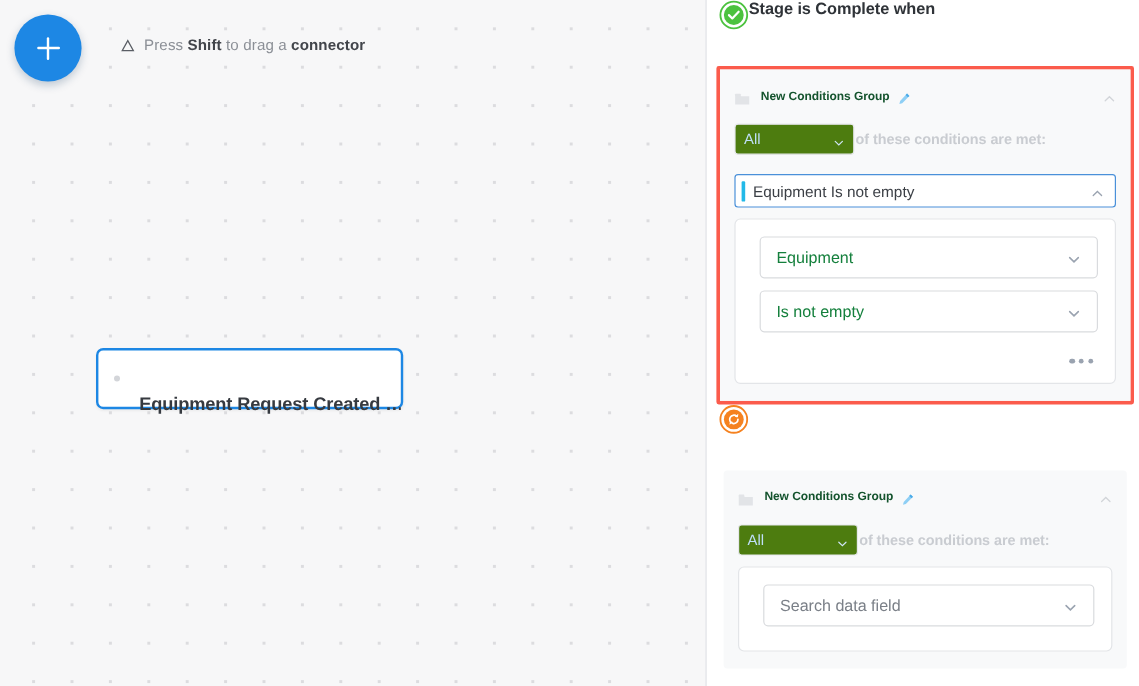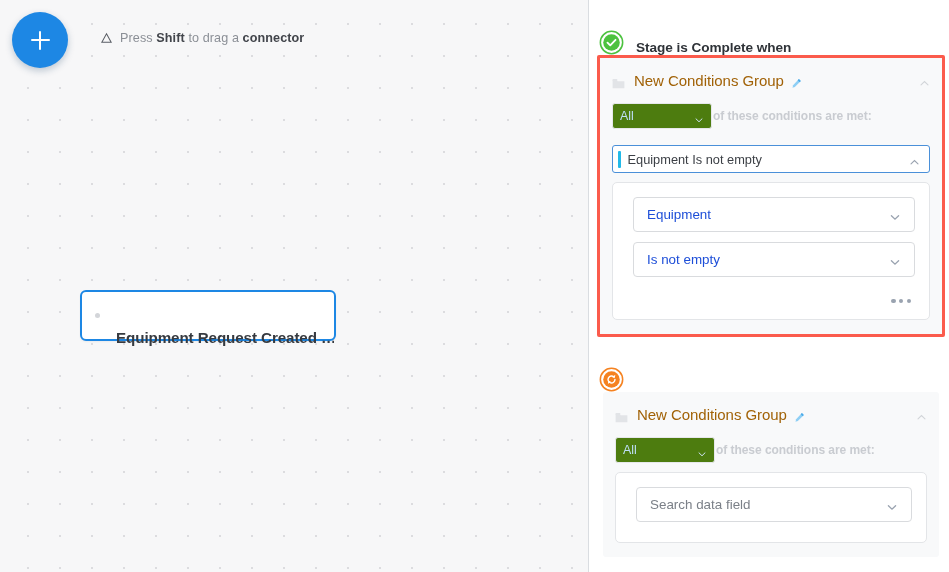--- a/index.html
+++ b/index.html
@@ -127,22 +127,21 @@
     position: relative;
     width: 360px;
     height: 572px;
     background: #ffffff;
     overflow: hidden;
     flex: 0 0 360px;
   }
 
   .section-header {
     display: flex;
-    align-items: flex-end;
-    gap: 12px;
+    align-items: flex-start;
     padding-left: 10px;
     height: 55px;
   }
   .section-header .s-title {
     font-size: 13.6px;
     font-weight: 700;
     color: #2f3338;
     letter-spacing: -0.05px;
   }
 
@@ -166,23 +165,23 @@
   }
 
   .cond-head {
     display: flex;
     align-items: center;
     height: 24px;
   }
   .folder-icon { width: 13px; height: 11px; display: block; flex: 0 0 13px; }
   .cond-head .grp-name {
     margin-left: 9px;
-    font-size: 15px;
-    font-weight: 400;
-    color: #a16207;
+    font-size: 10px;
+    font-weight: 700;
+    color: #14532d;
     letter-spacing: -0.05px;
   }
   .pencil-icon { width: 11px; height: 11px; display: block; margin-left: 7px; flex: 0 0 11px; }
   .chev-up-sm { margin-left: auto; width: 11px; height: 11px; display: block; }
 
   .cond-row2 {
     display: flex;
     align-items: center;
     margin-top: 11px;
   }
@@ -255,21 +254,21 @@
     border: 1px solid #d9dbde;
     border-radius: 4px;
     display: flex;
     align-items: center;
     padding: 0 13px;
     cursor: pointer;
     margin-bottom: 10px;
   }
   .big-select .bs-text {
     font-size: 13.4px;
-    color: #1d4ed8;
+    color: #15803d;
   }
   .big-select .bs-text.muted { color: #7b8088; }
   .big-select .chev { margin-left: auto; width: 12px; height: 12px; display: block; }
 
   .dots-row {
     display: flex;
     justify-content: flex-end;
     padding-top: 8px;
     padding-right: 2px;
     padding-bottom: 2px;

